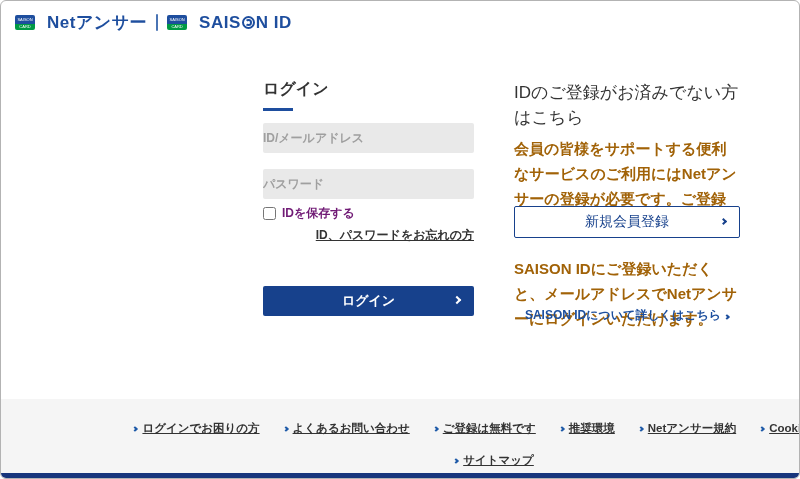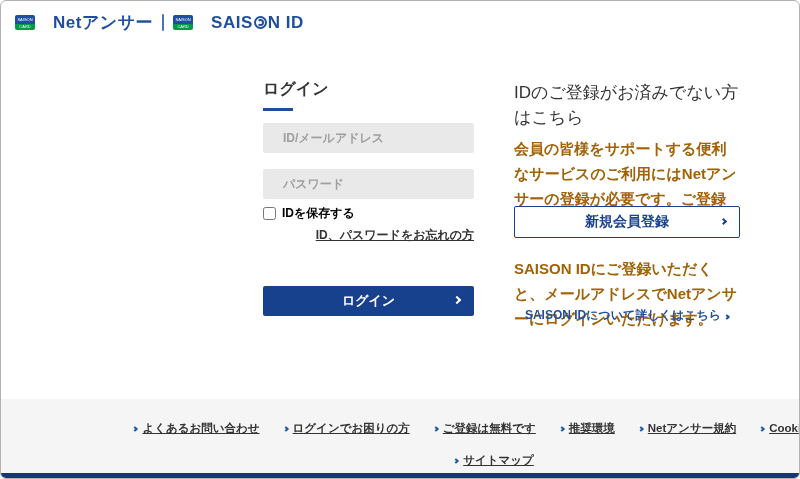--- a/index.html
+++ b/index.html
@@ -7,51 +7,51 @@
   body { font-family:"Liberation Sans","DejaVu Sans",sans-serif; }
 
   .page {
     position:relative; width:800px; height:479px;
     background:#fff; border:1px solid #b3b3b3; border-radius:6px;
     overflow:hidden; margin:0 auto;
   }
 
   
   .header { position:absolute; left:14px; top:10px; display:flex; align-items:center; gap:9px; }
-  .brand { display:flex; align-items:center; gap:18px; }
+  .brand { display:flex; align-items:center; gap:12px; }
   .badge { width:20px; height:15px; display:flex; flex-direction:column; border-radius:2px; overflow:hidden; flex:0 0 auto; }
   .badge .b-top { flex:3; background:#1e4e9e; color:#fff; font-size:4px; line-height:4px; display:flex; align-items:center; justify-content:center; letter-spacing:0; overflow:hidden; }
   .badge .b-bot { flex:2; background:#009944; color:#fff; font-size:4px; line-height:4px; display:flex; align-items:center; justify-content:center; overflow:hidden; }
   .brand-name { color:#1e4e9e; font-size:17px; font-weight:600; letter-spacing:.5px; white-space:nowrap; display:flex; align-items:center; }
   .logo-divider { width:2px; height:17px; background:#4a74b4; border-radius:1px; }
   .spiral-o { position:relative; width:13px; height:13px; border:2px solid #1e4e9e; border-radius:50%; display:inline-block; margin:0 1px; }
   .spiral-o::after { content:""; position:absolute; inset:1px; border:2px solid #1e4e9e; border-left-color:transparent; border-radius:50%; }
 
   
   .login-col { position:absolute; left:262px; top:78px; width:211px; }
   .login-title { font-size:16px; font-weight:bold; color:#333; }
   .title-underline { width:30px; height:3px; background:#1e4e9e; margin-top:8px; }
-  .field { position:absolute; left:0; width:211px; height:30px; background:#e9e9e9; border:none; border-radius:2px; padding:0 20px; font-size:12px; font-weight:700; color:#333; font-family:"Liberation Sans","DejaVu Sans",sans-serif; outline:none; }
+  .field { position:absolute; left:0; width:211px; height:30px; background:#e9e9e9; border:none; border-radius:2px; padding:0 0; font-size:12px; font-weight:700; color:#333; font-family:"Liberation Sans","DejaVu Sans",sans-serif; outline:none; }
   .field::placeholder { color:#9f9f9f; opacity:1; font-weight:600; }
   .field-id { top:44px; }
   .field-pw { top:90px; }
   .save-row { position:absolute; top:126px; left:0; display:flex; align-items:center; gap:6px; cursor:pointer; }
   .save-row input[type="checkbox"] { width:13px; height:13px; accent-color:#1e4e9e; margin:0; }
-  .save-label { font-size:12px; font-weight:bold; color:#000000; }
+  .save-label { font-size:12px; font-weight:bold; color:#701a75; }
   .forgot-link { position:absolute; top:148px; right:0; font-size:12px; font-weight:bold; color:#333; text-decoration:underline; white-space:nowrap; cursor:pointer; }
   .login-btn { position:absolute; top:207px; left:0; width:211px; height:30px; background:#17418c; border:none; border-radius:2px; color:#fff; font-size:13px; font-weight:bold; cursor:pointer; display:flex; align-items:center; justify-content:center; font-family:"Liberation Sans","DejaVu Sans",sans-serif; }
   .chev { display:inline-block; width:6px; height:6px; border-top:2px solid currentColor; border-right:2px solid currentColor; transform:rotate(45deg); }
   .login-btn .chev { position:absolute; right:14px; top:11px; color:#fff; }
 
   
   .reg-col { position:absolute; left:513px; top:80px; width:226px; }
   .reg-heading { font-size:17px; font-weight:500; color:#333; line-height:1.45; }
   .reg-body { position:absolute; left:0; font-size:15px; font-weight:bold; color:#a16207; line-height:1.65; }
   .reg-body1 { top:56px; }
-  .reg-btn { position:absolute; top:125px; left:0; width:226px; height:32px; background:#fff; border:1px solid #17418c; border-radius:2px; color:#17418c; font-size:14px; font-weight:bold; cursor:pointer; display:flex; align-items:center; justify-content:center; font-family:"Liberation Sans","DejaVu Sans",sans-serif; }
+  .reg-btn { position:absolute; top:125px; left:0; width:226px; height:32px; background:#fff; border:1px solid #17418c; border-radius:2px; color:#17418c; font-size:14px; font-weight:normal; cursor:pointer; display:flex; align-items:center; justify-content:center; font-family:"Liberation Sans","DejaVu Sans",sans-serif; }
   .reg-btn .chev { position:absolute; right:13px; top:12px; width:5px; height:5px; color:#17418c; }
   .reg-body2 { top:176px; }
   .saison-link { position:absolute; top:226px; left:0; width:226px; text-align:center; font-size:12px; font-weight:bold; color:#1d4f9e; white-space:nowrap; cursor:pointer; }
   .saison-link .chev { width:4px; height:4px; border-width:2px; margin-left:4px; color:#1d4f9e; }
 
   
   .footer { position:absolute; left:0; right:0; bottom:0; height:79px; background:#f5f5f5; }
   .footer-strip { position:absolute; left:0; right:0; bottom:0; height:5px; background:#17357c; }
   .footer-nav { position:absolute; top:22px; left:196px; right:8px; display:flex; justify-content:center; column-gap:24px; flex-wrap:nowrap; }
   .footer-nav-row2 { position:absolute; top:54px; left:196px; right:8px; display:flex; justify-content:center;align-items:center; }
@@ -117,25 +117,25 @@
 
     <p class="reg-body reg-body2">SAISON IDにご登録いただくと、メールアドレスでNetアンサーにログインいただけます。</p>
 
     <a class="saison-link"><span>SAISON IDについて詳しくはこちら</span><span class="chev"></span></a>
   </div>
 
   <div class="footer">
     <nav class="footer-nav">
       <a class="f-link">
         <span class="chev"></span>
-        <span class="txt">よくあるお問い合わせ</span>
+        <span class="txt">ログインでお困りの方</span>
       </a>
       <a class="f-link">
         <span class="chev"></span>
-        <span class="txt">ログインでお困りの方</span>
+        <span class="txt">よくあるお問い合わせ</span>
       </a>
       <a class="f-link">
         <span class="chev"></span>
         <span class="txt">ご登録は無料です</span>
       </a>
       <a class="f-link">
         <span class="chev"></span>
         <span class="txt">推奨環境</span>
       </a>
       <a class="f-link">

